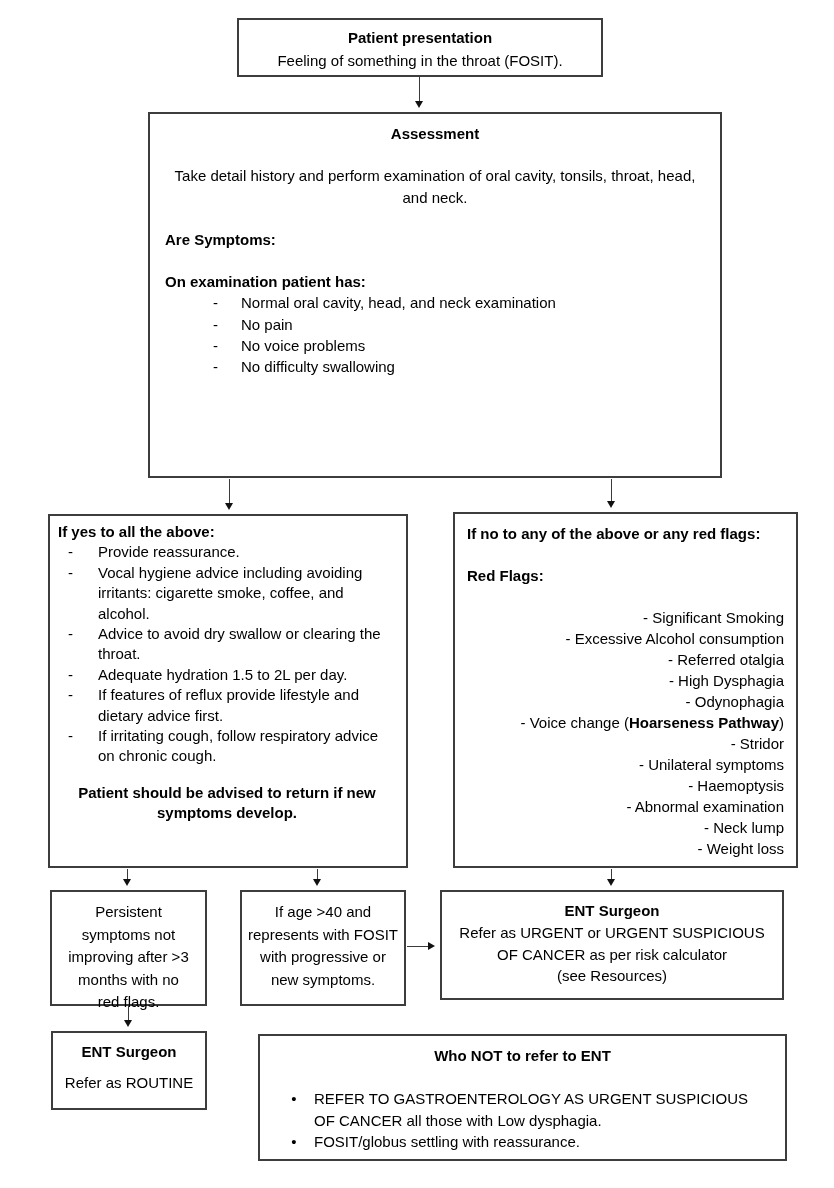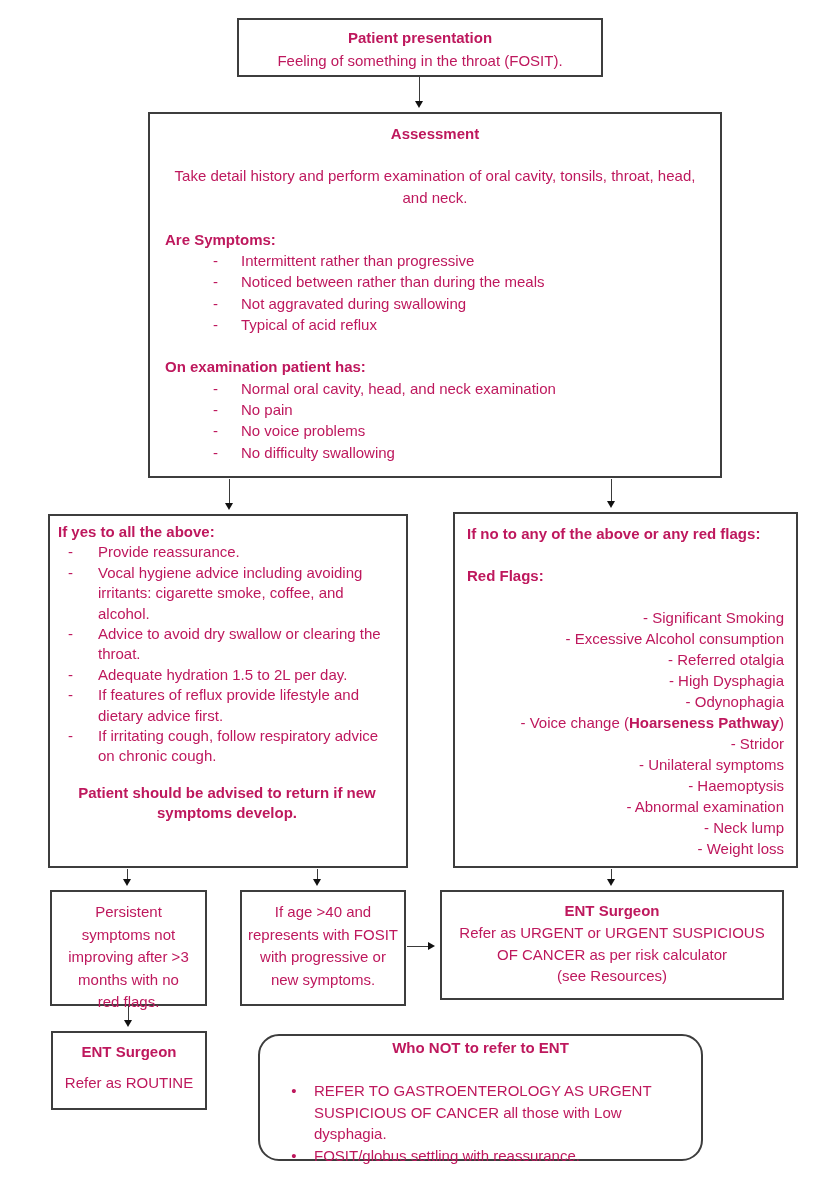--- a/index.html
+++ b/index.html
@@ -1,21 +1,21 @@
 <!DOCTYPE html>
 <html><head>
 <meta charset="utf-8">
 <style>
   html,body{margin:0;padding:0;background:#ffffff;}
   #page{
     position:relative;
     width:834px;height:1188px;
     background:#ffffff;
     font-family:"Liberation Sans","DejaVu Sans",sans-serif;
-    color:#be185d;
+    color:#000000;
     font-size:15px;
     overflow:hidden;
   }
   .box{
     position:absolute;
     border:2px solid #3d3d3d;
     background:#ffffff;
     box-sizing:border-box;
   }
   .bold{font-weight:bold;}
@@ -23,21 +23,21 @@
 
   
   #box-presentation{left:237px;top:18px;width:366px;height:59px;padding-top:7px;line-height:1.5;}
   #box-assessment{left:148px;top:112px;width:574px;height:366px;padding:9px 15px;line-height:1.42;}
   #box-yes{left:48px;top:514px;width:360px;height:354px;padding:6px 10px 4px 8px;line-height:1.36;}
   #box-no{left:440px;top:512px;width:345px;height:356px;padding:9px 12px;line-height:1.4;margin-left:13px;}
   #box-persistent{left:50px;top:890px;width:157px;height:116px;padding:9px 16px;line-height:1.5;}
   #box-age40{left:240px;top:890px;width:166px;height:116px;padding:9px 5px;line-height:1.5;}
   #box-ent-urgent{left:440px;top:890px;width:344px;height:110px;padding:8px 12px;line-height:1.45;}
   #box-ent-routine{left:51px;top:1031px;width:156px;height:79px;padding:8px 4px;line-height:1.4;}
-  #box-who-not{left:258px;top:1034px;width:445px;height:127px;padding:1px 14px;line-height:1.45;border-radius:21px;}
+  #box-who-not{left:258px;top:1034px;width:529px;height:127px;padding:9px 14px;line-height:1.45;}
 
   .spacer{height:21px;}
   .spacer-sm{height:10px;}
 
   
   .dl .li{display:flex;}
   .dl-indent .li{padding-left:38px;}
   .dl .li::before{content:"-";flex:0 0 28px;text-align:left;padding-left:10px;}
   #box-yes .dl .li::before{flex:0 0 30px;padding-left:10px;}
 
@@ -72,34 +72,20 @@
     <div class="bold">Patient presentation</div>
     <div>Feeling of something in the throat (FOSIT).</div>
   </div>
 
   <div class="box" id="box-assessment">
     <div class="bold center">Assessment</div>
     <div class="spacer"></div>
     <div class="center">Take detail history and perform examination of oral cavity, tonsils, throat, head, and neck.</div>
     <div class="spacer"></div>
     <div class="bold">Are Symptoms:</div>
-    <div class="dl dl-indent">
-      <div class="li">
-          <span>Intermittent rather than progressive</span>
-        </div>
-      <div class="li">
-          <span>Noticed between rather than during the meals</span>
-        </div>
-      <div class="li">
-          <span>Not aggravated during swallowing</span>
-        </div>
-      <div class="li">
-          <span>Typical of acid reflux</span>
-        </div>
-    </div>
     <div class="spacer"></div>
     <div class="bold">On examination patient has:</div>
     <div class="dl dl-indent">
       <div class="li">
           <span>Normal oral cavity, head, and neck examination</span>
         </div>
       <div class="li">
           <span>No pain</span>
         </div>
       <div class="li">

